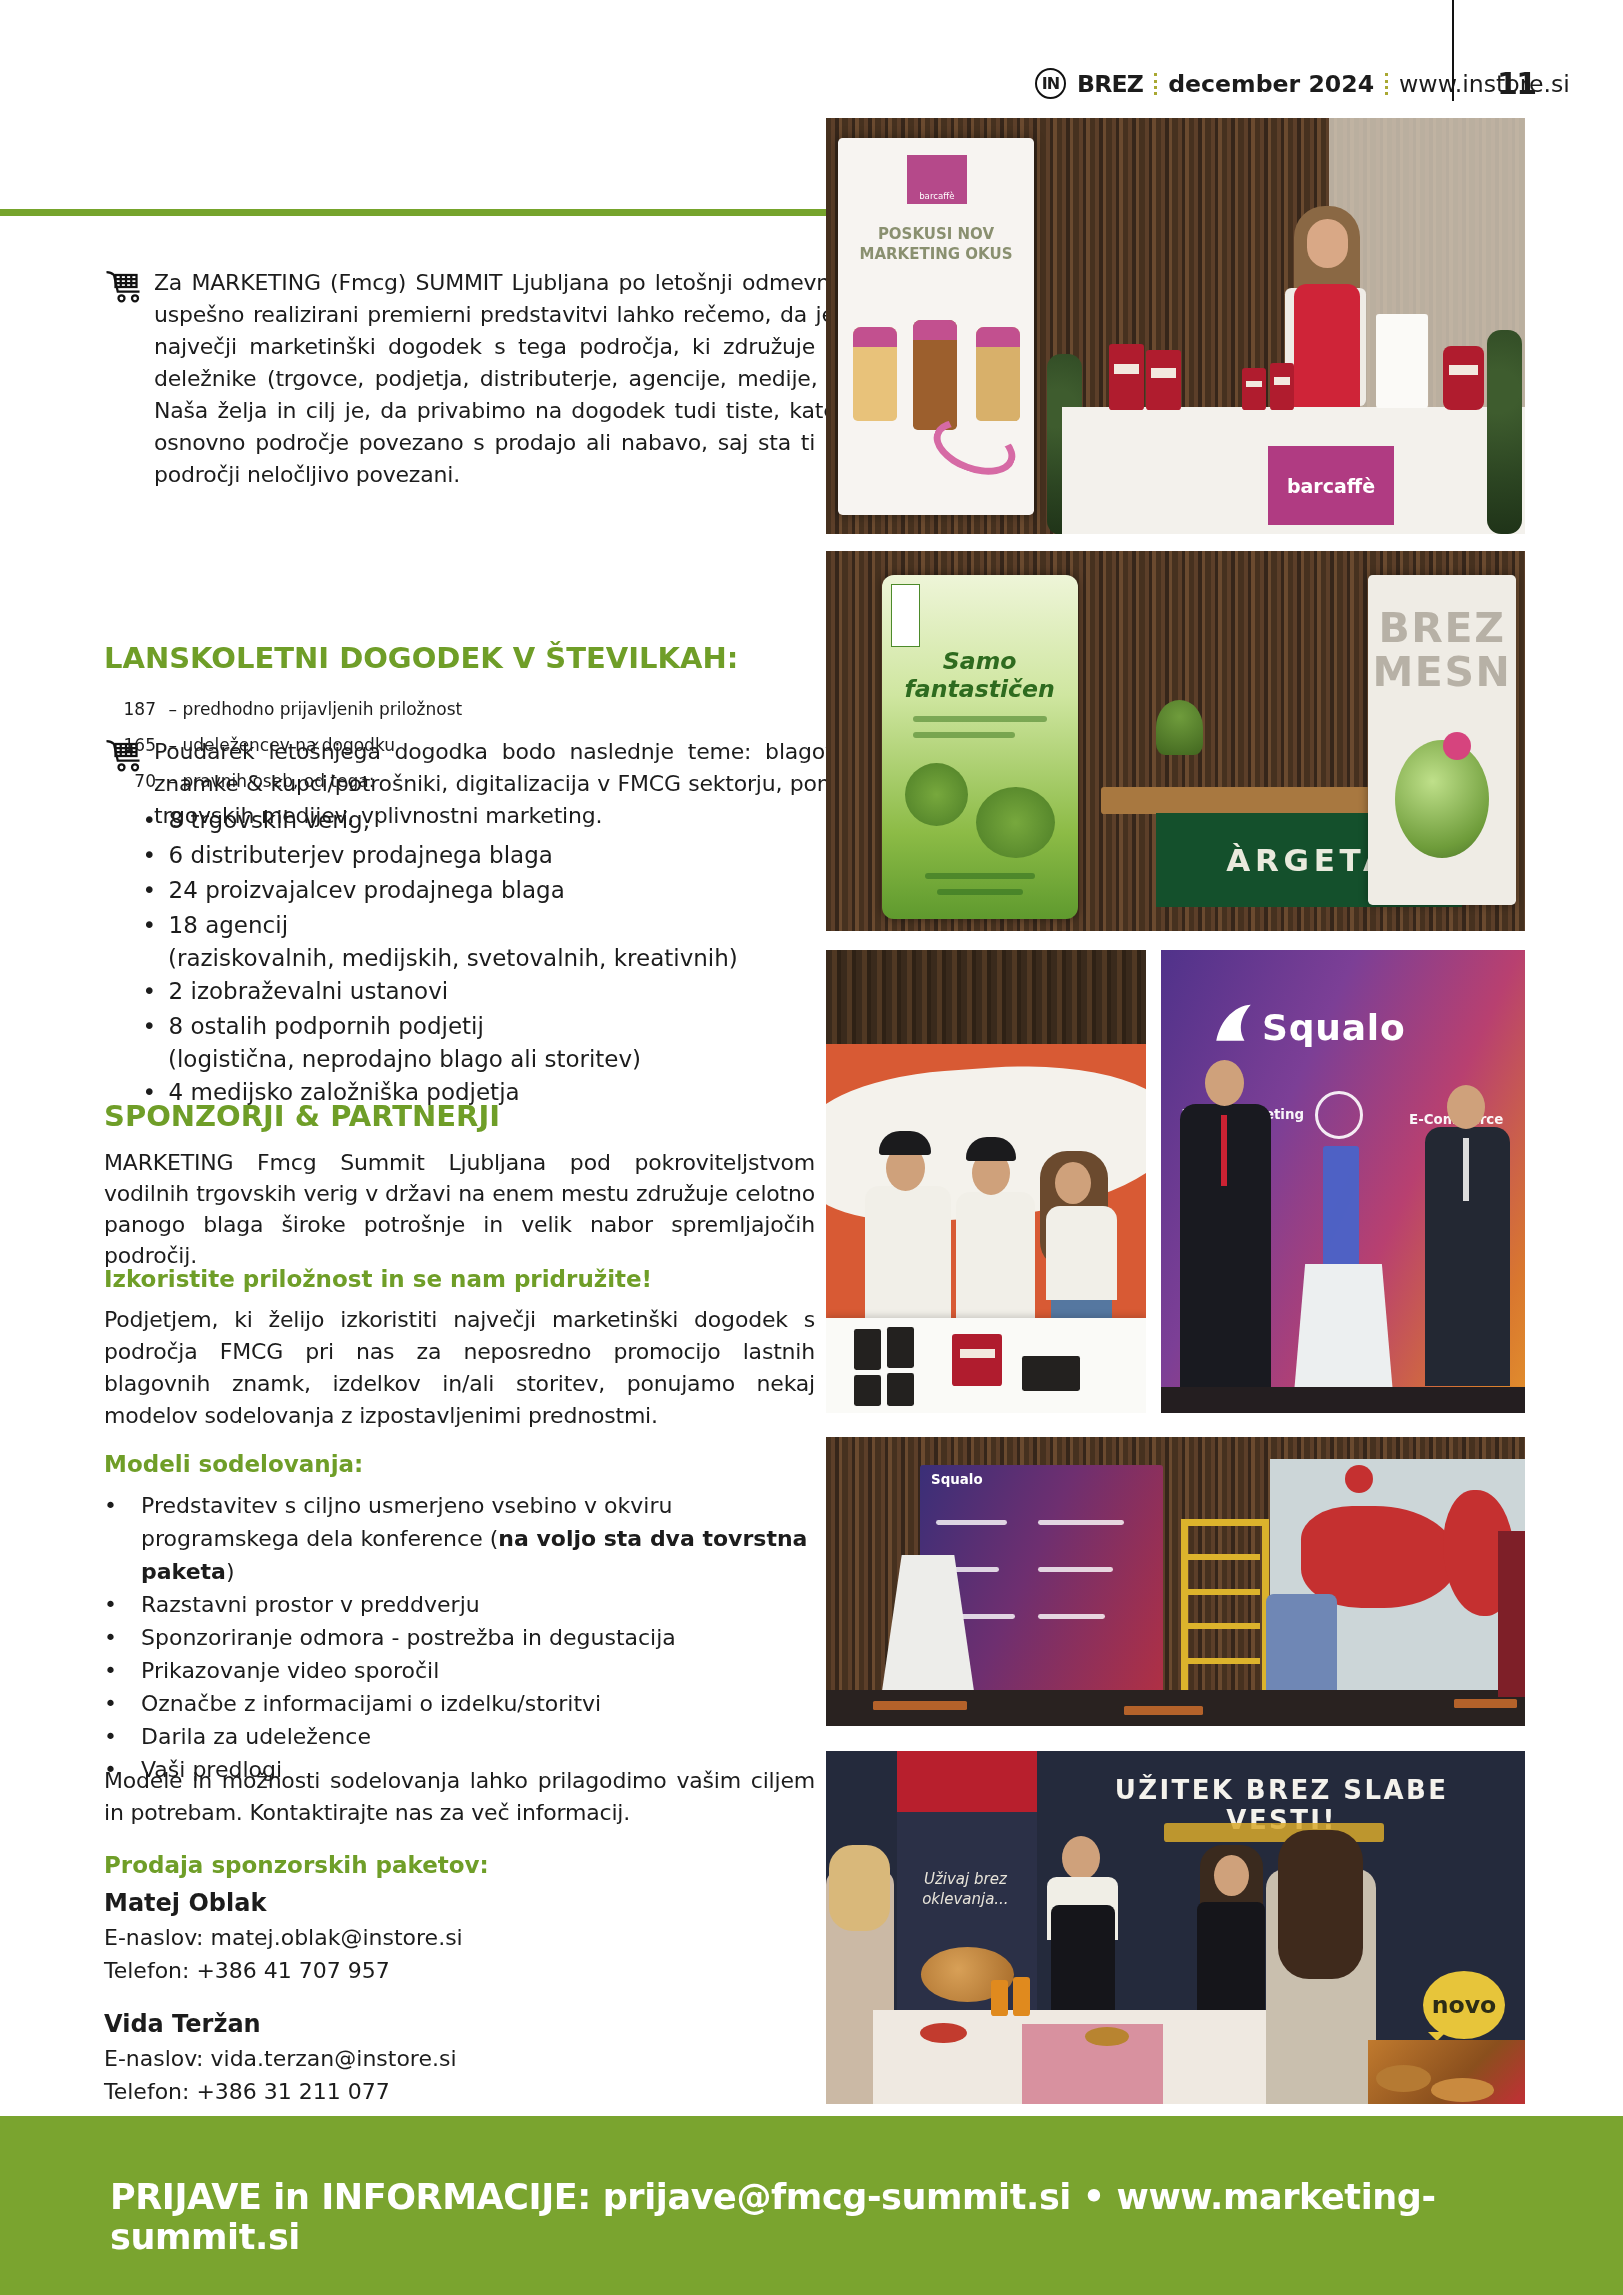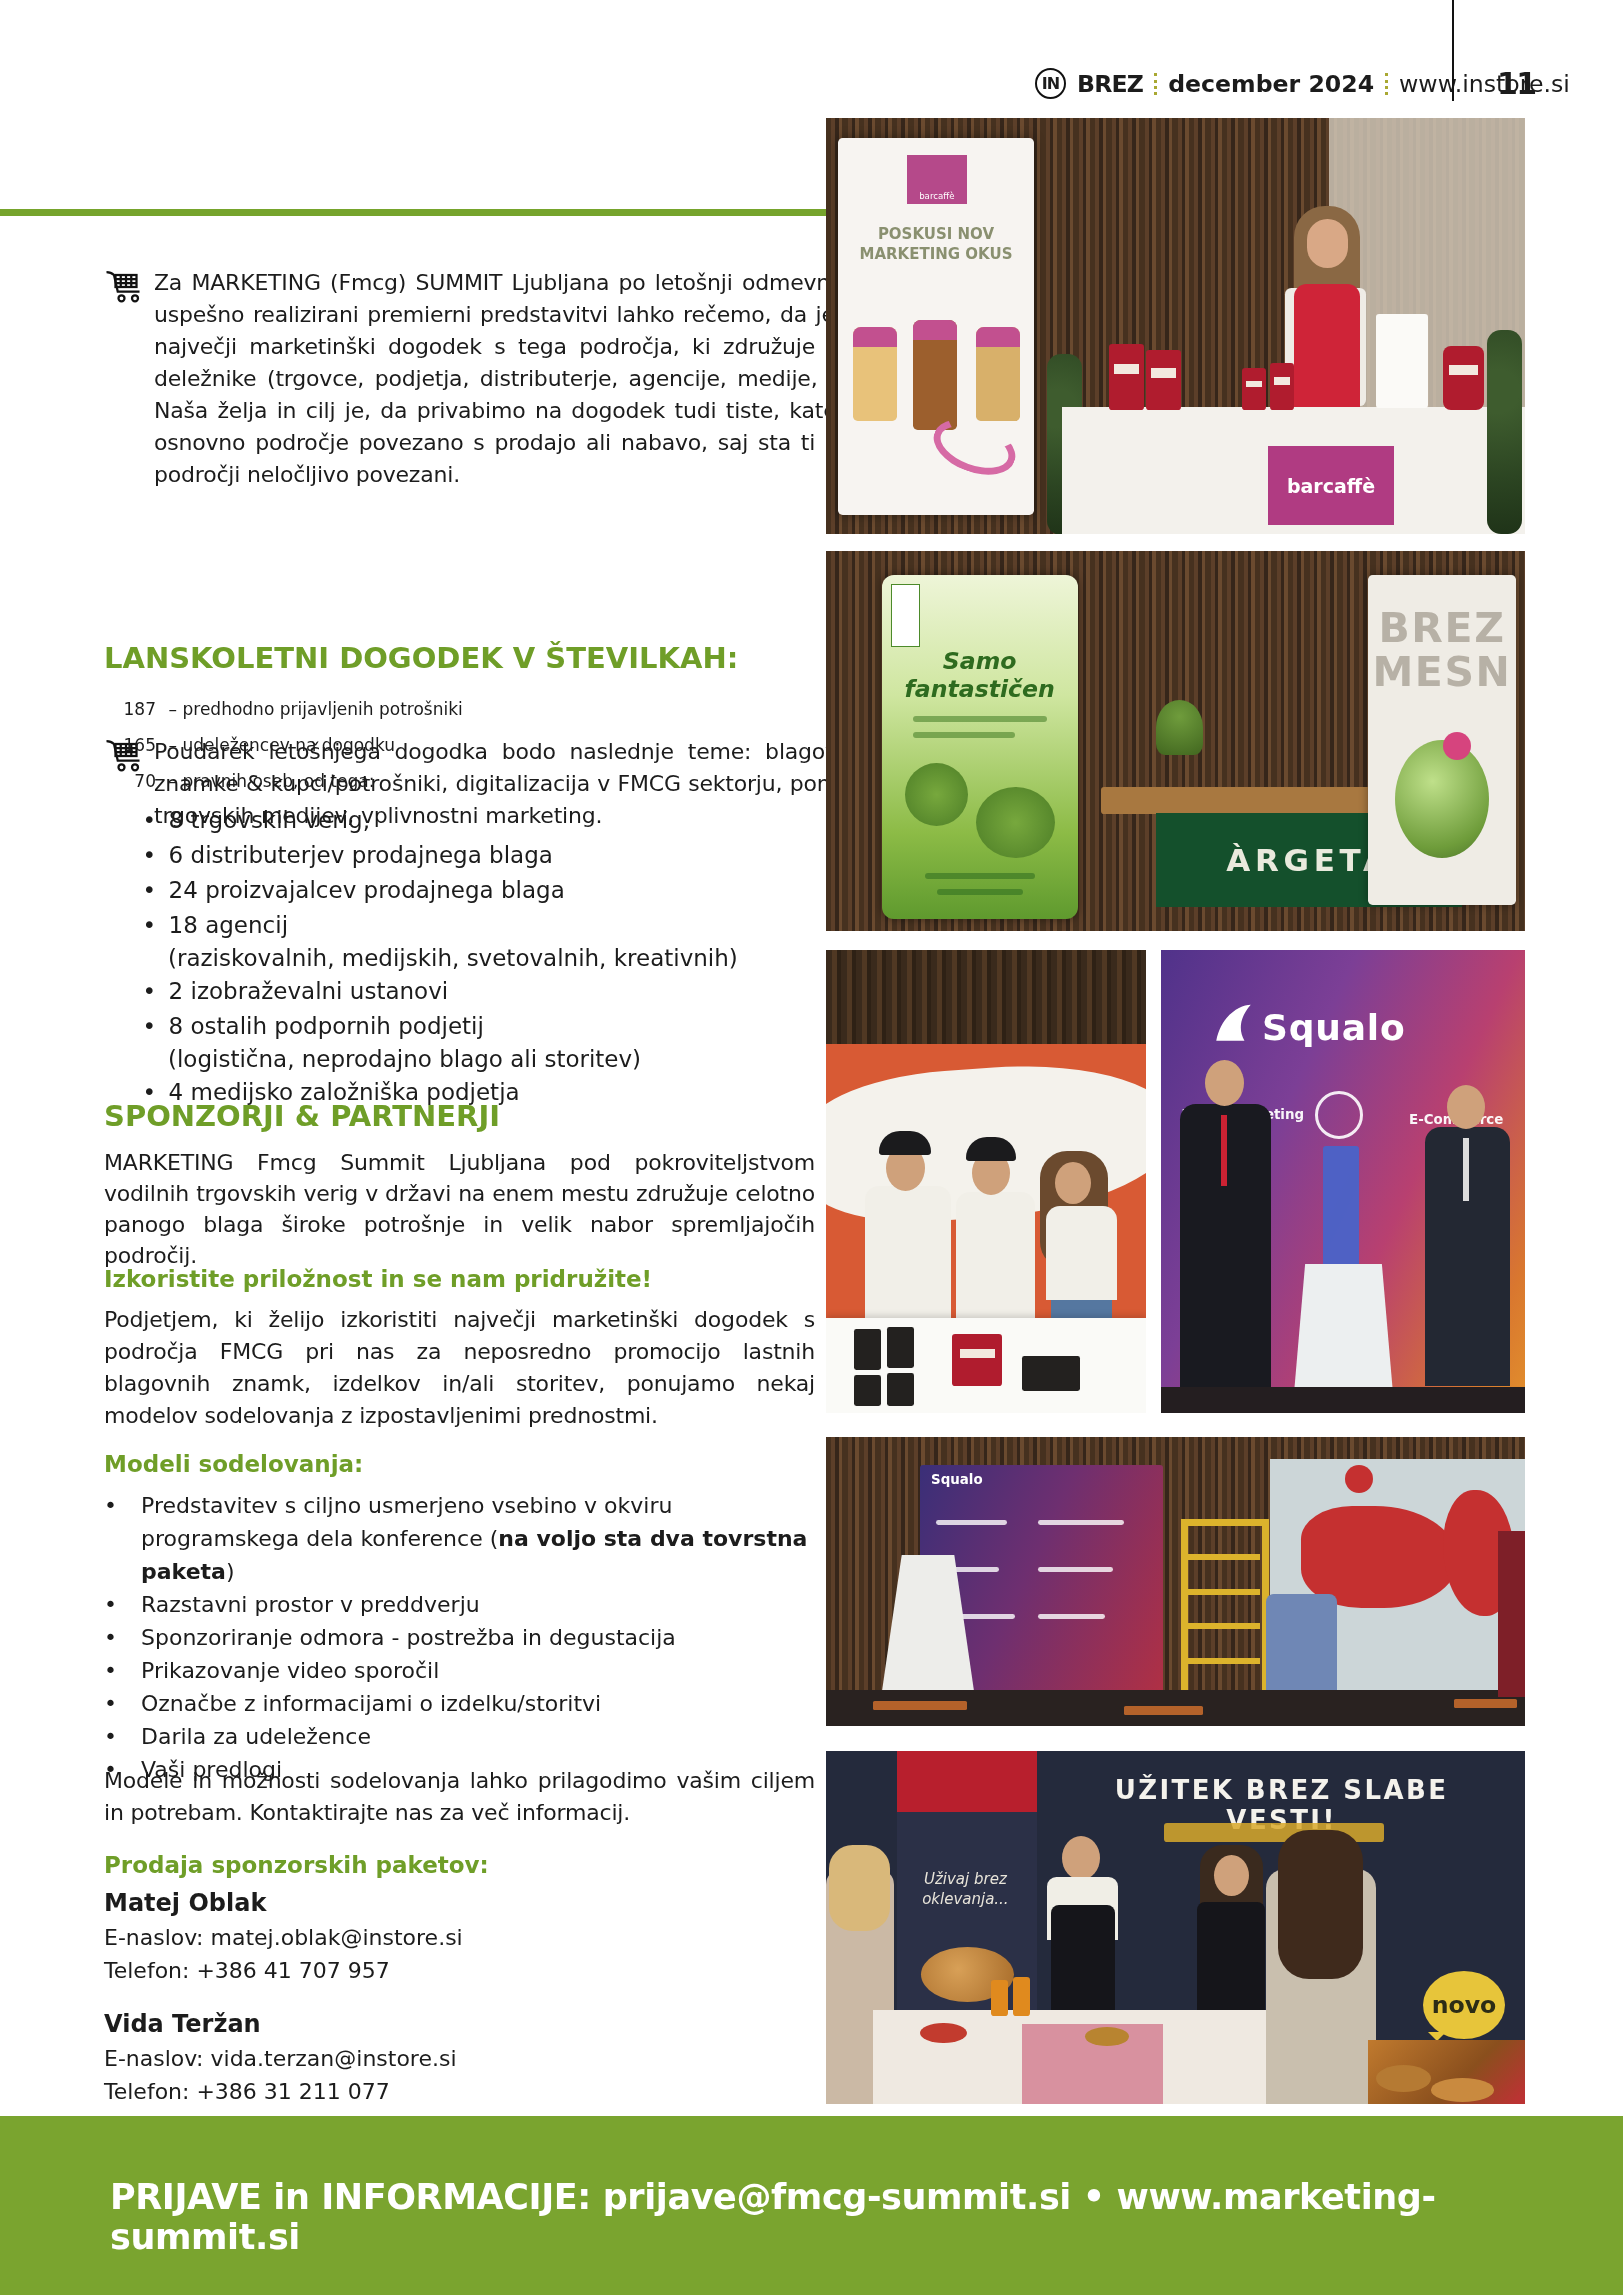--- a/index.html
+++ b/index.html
@@ -160,21 +160,21 @@
         <circle cx="20" cy="19.5" r="2"></circle>
     </svg>
     <span>Poudarek letošnjega dogodka bodo naslednje teme: blagovne znamke &amp; kupci/potrošniki, digitalizacija v FMCG sektorju, pomen trgovskih medijev, vplivnostni marketing.</span>
   </div>
 
   <div class="blk h-green" style="top:641px;">LANSKOLETNI DOGODEK V ŠTEVILKAH:</div>
 
   <div class="blk" style="top:691px;">
     <div class="stats-row">
       <span class="stats-num">187</span>
-      <span>– predhodno prijavljenih potrošniki</span>
+      <span>– predhodno prijavljenih priložnost</span>
     </div>
     <div class="stats-row">
       <span class="stats-num">165</span>
       <span>– udeležencev na dogodku</span>
     </div>
     <div class="stats-row">
       <span class="stats-num">70</span>
       <span>– pravnih oseb, od tega:</span>
     </div>
   </div>

